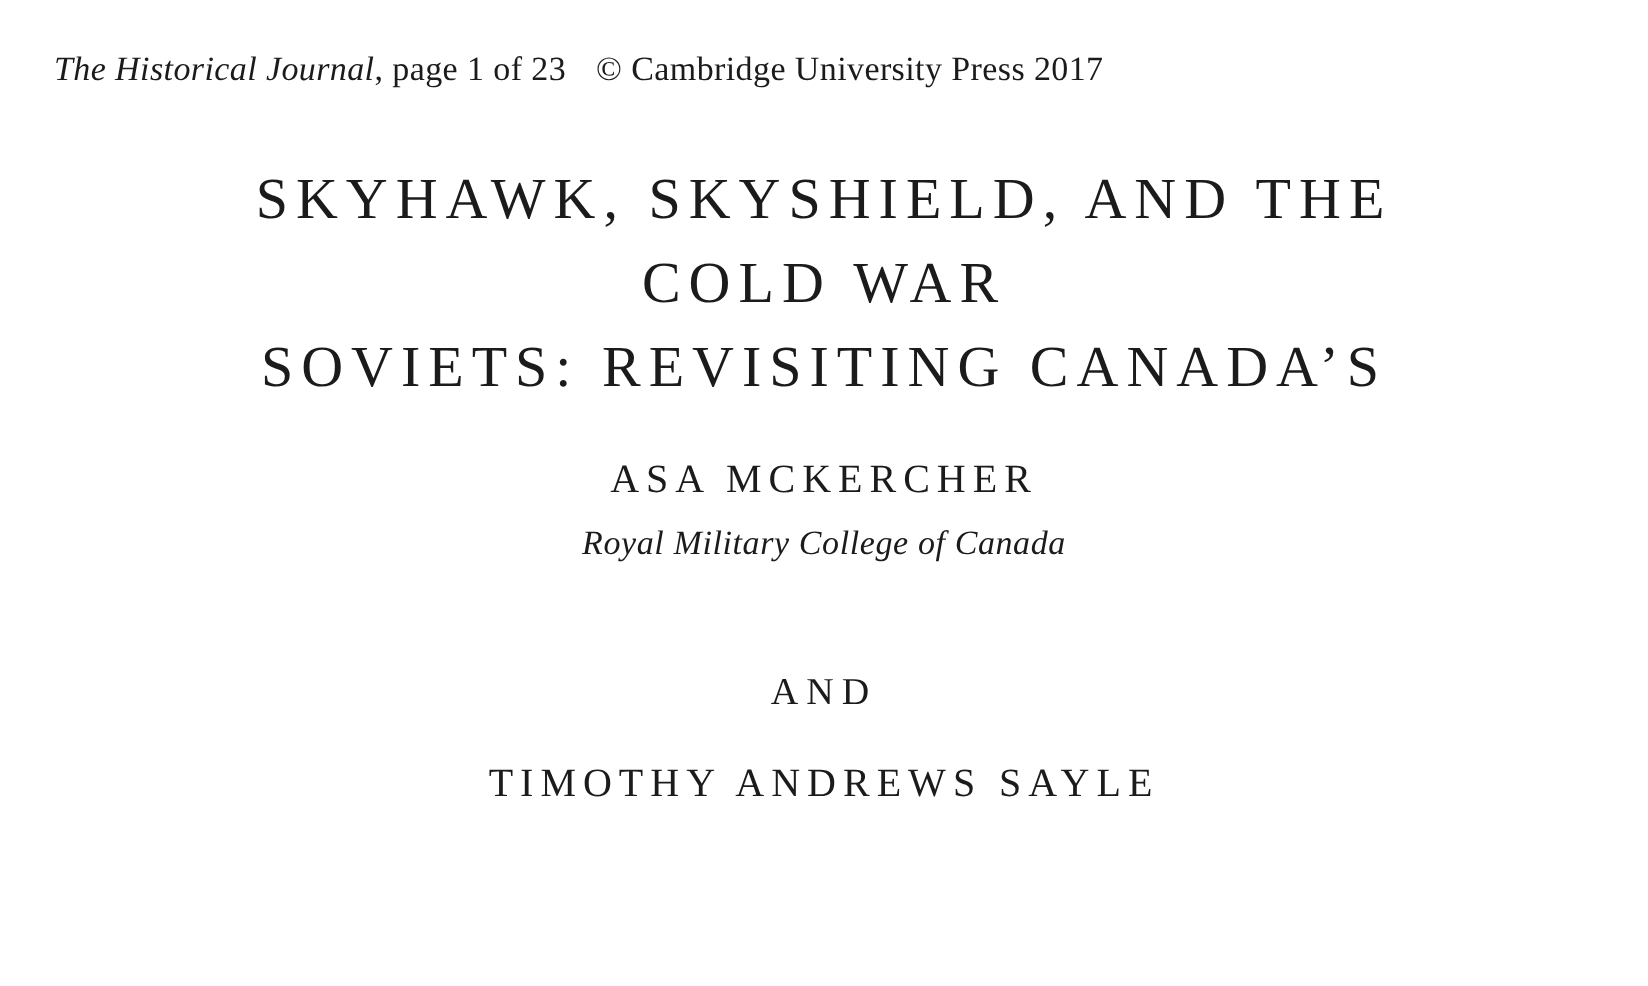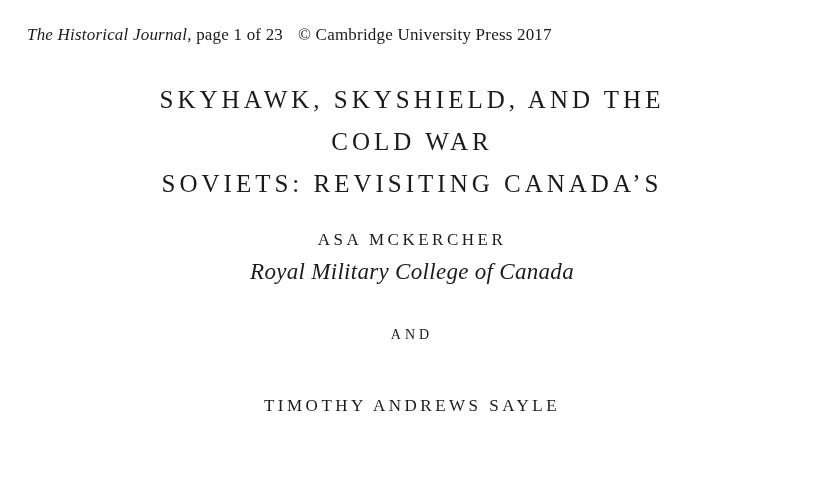--- a/index.html
+++ b/index.html
@@ -24,53 +24,53 @@
     letter-spacing: 0.2px;
   }
   .journal-name {
     font-style: italic;
   }
   .copyright {
     margin-left: 15px;
   }
   .title {
     margin: 30px 20px 0 20px;
-    font-size: 25px;
+    font-size: 29px;
     font-weight: normal;
     line-height: 42px;
     letter-spacing: 4px;
     text-align: center;
   }
   .title-line {
     display: block;
   }
   .byline {
     margin-top: 20px;
     text-align: center;
   }
   .author-name {
-    font-size: 17px;
+    font-size: 20px;
     line-height: 30px;
     letter-spacing: 3.5px;
     font-family: Liberation Serif, serif;
   }
   .affiliation {
-    font-size: 23px;
+    font-size: 17px;
     line-height: 34px;
     font-style: italic;
     letter-spacing: 0.3px;
   }
   .and-separator {
-    margin-top: 36px;
-    font-size: 14px;
+    margin-top: 48px;
+    font-size: 19px;
     line-height: 20px;
     letter-spacing: 4px;
   }
   .author-2 {
-    margin-top: 46px;
+    margin-top: 20px;
   }
 </style>
 </head>
 <body>
 
 <div class="page">
 
   <div class="header">
     <div class="header-line"><span class="journal-name">The Historical Journal</span><span>, page 1 of 23</span><span class="copyright">© Cambridge University Press 2017</span></div>
   </div>

